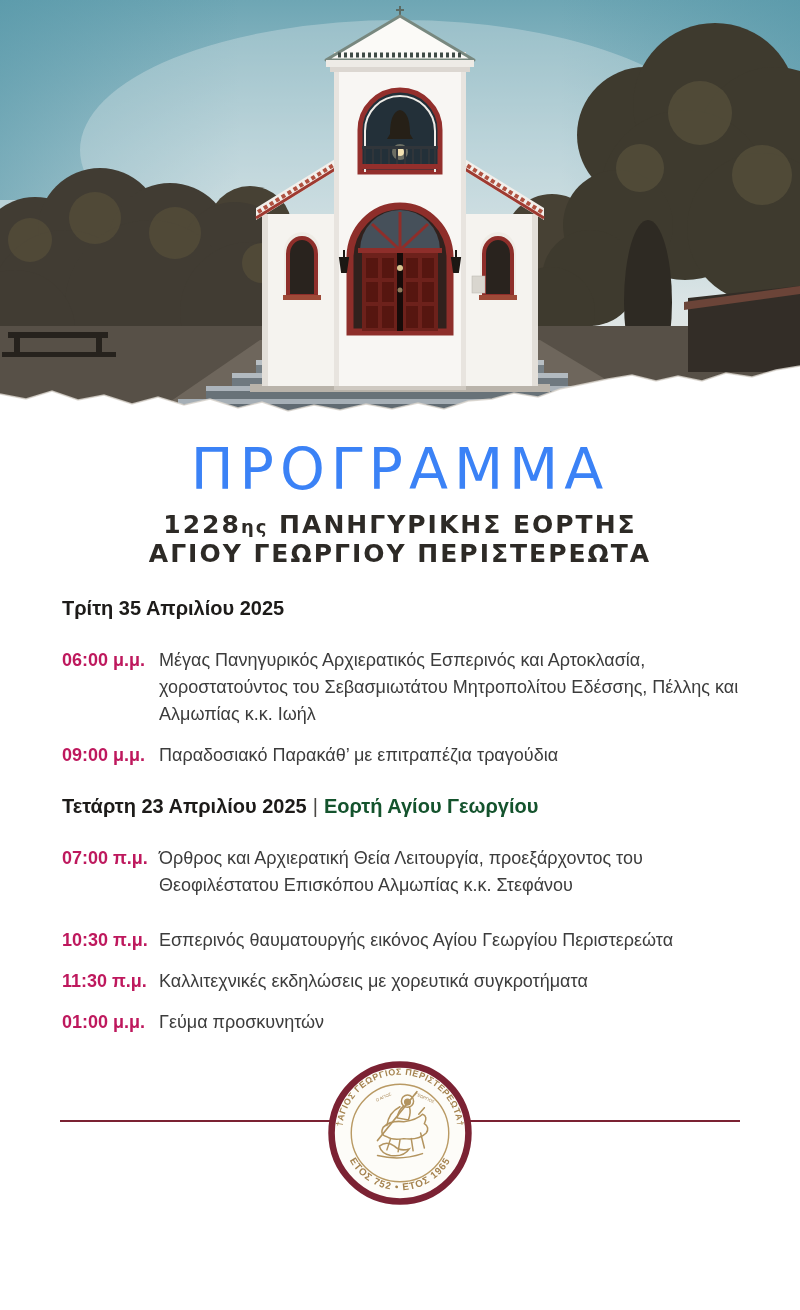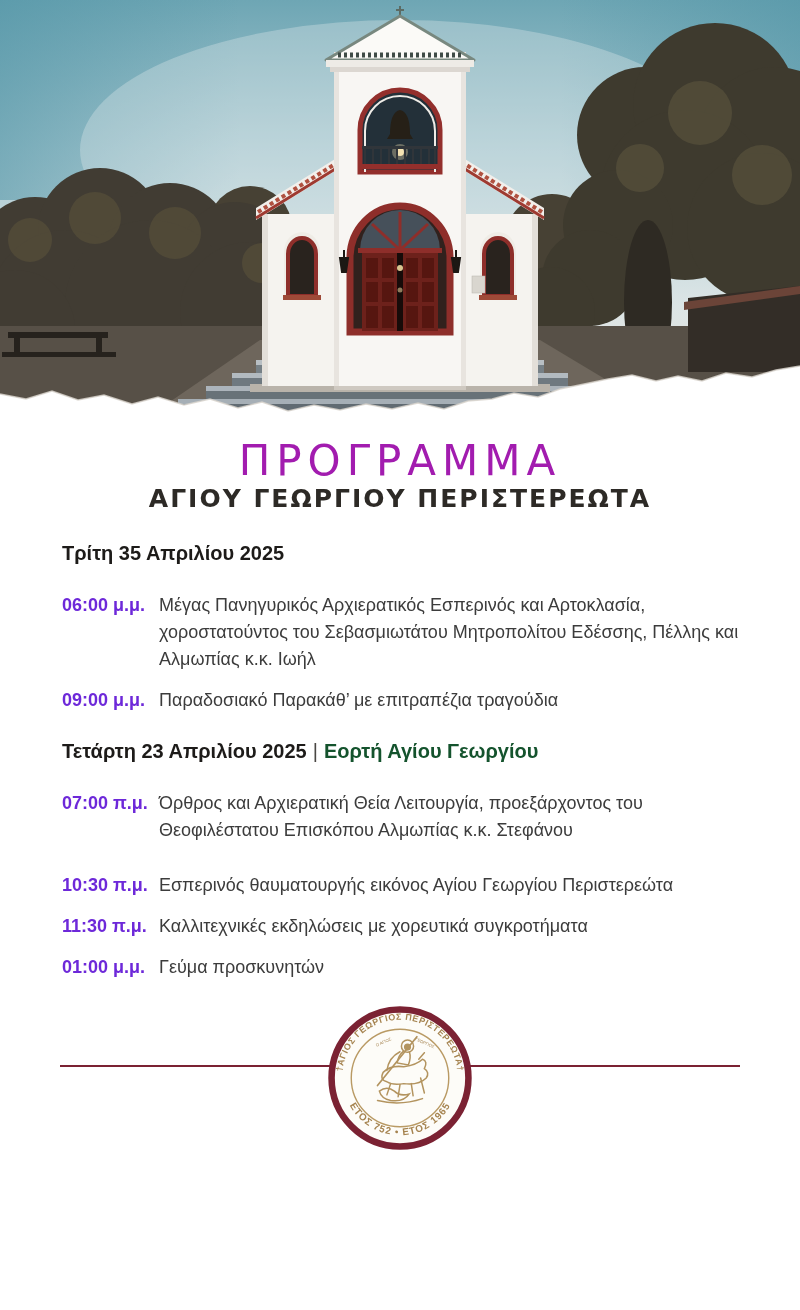--- a/index.html
+++ b/index.html
@@ -5,38 +5,38 @@
   html,body{margin:0;padding:0;}
   body{
     width:800px;height:1310px;background:#ffffff;overflow:hidden;
     font-family:"Liberation Sans",sans-serif;color:#3b3b3b;position:relative;
   }
   .photo{height:436px;position:relative;line-height:0;}
   .photo svg{display:block;}
 
   .header{text-align:center;margin-top:2px;}
   .title{
-    font-family:"DejaVu Sans",sans-serif;font-size:42px;font-weight:500;
-    letter-spacing:6px;color:#a21caf;line-height:1.1;
+    font-family:"DejaVu Sans",sans-serif;font-size:57px;font-weight:500;
+    letter-spacing:6px;color:#3b82f6;line-height:1.1;
   }
   .sub{font-family:"DejaVu Sans",sans-serif;font-weight:700;color:#2d2a26;
     font-size:25px;letter-spacing:2px;line-height:1.18;}
   .sub .num-small{font-size:18px;font-weight:700;}
   .sub1{margin-top:9px;}
   .sub3{margin-top:8px;font-size:21px;font-weight:600;color:#9b7b52;letter-spacing:2px;
     font-family:"DejaVu Sans",sans-serif;}
 
   .schedule{padding:0 56px 0 62px;margin-top:26px;}
   .date-header{font-size:20px;font-weight:700;color:#1d1b19;margin:0;line-height:1.3;}
   .date-header .sep{font-weight:400;color:#4a4744;padding:0 6px;}
   .date-header .feast{color:#14532d;}
   .day2-header{margin-top:24px;}
   .event{display:grid;grid-template-columns:97px 1fr;margin-top:14px;
     font-size:18px;line-height:1.5;color:#3c3c3c;}
-  .event .time{font-weight:700;color:#6d28d9;white-space:nowrap;}
+  .event .time{font-weight:700;color:#be185d;white-space:nowrap;}
   .event.first-of-day{margin-top:26px;}
 
   .footer{position:relative;margin-top:12px;height:176px;}
   .divider{position:absolute;top:72px;left:60px;right:60px;height:2px;background:#7b2233;}
   .seal{position:absolute;left:50%;top:10px;transform:translateX(-50%);width:150px;height:150px;}
 </style>
 </head>
 <body>
 
 <div class="photo">
@@ -211,20 +211,21 @@
   <rect x="472" y="276" width="13" height="17" fill="#d9d6cf" stroke="#b9b4ac" stroke-width="0.5"></rect>
   <rect x="334" y="386" width="132" height="4" fill="#cfc9c1"></rect>
 
   <path d="M0,394 L26,399 L52,391 L78,400 L104,395 L132,404 L158,397 L184,405 L210,399 L238,408 L262,402 L288,411 L314,405 L340,410 L366,404 L392,409 L418,403 L444,409 L468,401 L492,399 L514,393 L538,397 L560,389 L584,384 L608,379 L632,375 L656,381 L678,376 L702,381 L726,373 L752,377 L776,370 L800,366 L800,436 L0,436 Z" fill="#ffffff"></path>
   <path d="M0,394 L26,399 L52,391 L78,400 L104,395 L132,404 L158,397 L184,405 L210,399 L238,408 L262,402 L288,411 L314,405 L340,410 L366,404 L392,409 L418,403 L444,409 L468,401 L492,399 L514,393 L538,397 L560,389 L584,384 L608,379 L632,375 L656,381 L678,376 L702,381 L726,373 L752,377 L776,370 L800,366" fill="none" stroke="#d8d3cc" stroke-width="1.5" opacity="0.8"></path>
 </svg>
 </div>
 
 <div class="header">
   <div class="title">ΠΡΟΓΡΑΜΜΑ</div>
+  <div class="sub sub1"><span>1228</span><span class="num-small">ης</span><span> ΠΑΝΗΓΥΡΙΚΗΣ ΕΟΡΤΗΣ</span></div>
   <div class="sub sub2">ΑΓΙΟΥ ΓΕΩΡΓΙΟΥ ΠΕΡΙΣΤΕΡΕΩΤΑ</div>
 </div>
 
 <div class="schedule">
 
   <div class="date-header">Τρίτη 35 Απριλίου 2025</div>
 
   <div class="event first-of-day">
     <span class="time">06:00 μ.μ.</span>
     <span class="desc">Μέγας Πανηγυρικός Αρχιερατικός Εσπερινός και Αρτοκλασία, χοροστατούντος του Σεβασμιωτάτου Μητροπολίτου Εδέσσης, Πέλλης και Αλμωπίας κ.κ. Ιωήλ</span>

